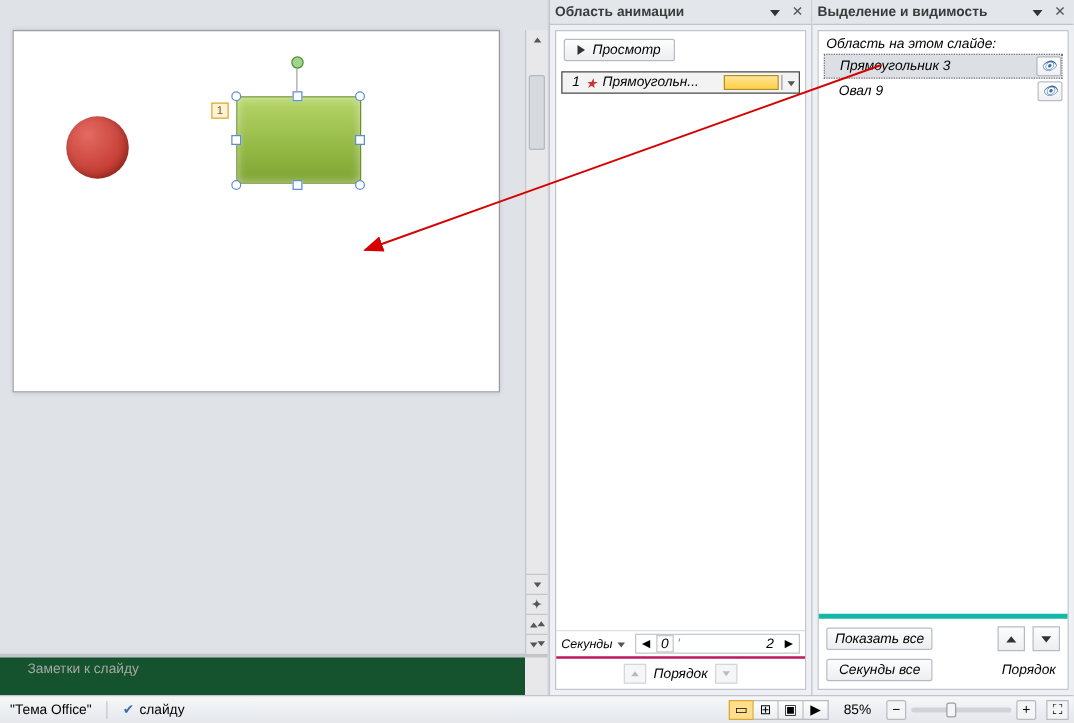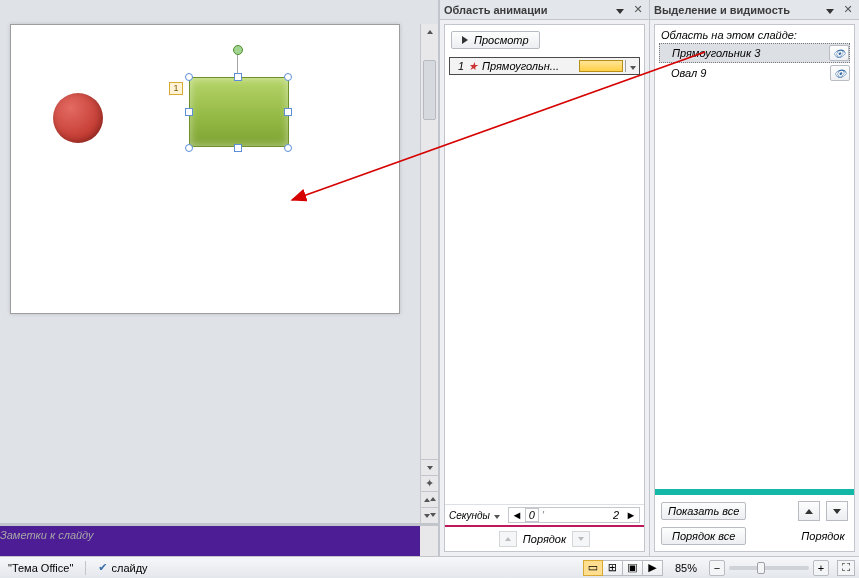--- a/index.html
+++ b/index.html
@@ -18,21 +18,21 @@
 .handle { position:absolute; width:8px; height:8px; background:#fff; border:1px solid #5c8fd6; border-radius:50%; }
 .rot { position:absolute; width:10px; height:10px; background:#a1d490; border:1px solid #4f8f2f; border-radius:50%; left:222px; top:20px;}
 .rot-line{position:absolute; width:1px; height:22px; background:#a5a5a5; left:226px; top:30px;}
 .tag { position:absolute; left:158px; top:57px; width:14px; height:13px; background:#fff3d6; border:1px solid #d9a935; font-size:9px; text-align:center; line-height:11px; color:#7a5a10;}
 
 .vscroll { width: 18px; background:#e8e8ea; border-left:1px solid #c2c5cb; display:flex; flex-direction:column; }
 .vscroll .thumb { margin:2px; height:60px; background:#d6d9de; border:1px solid #b6b9bf; border-radius:2px; margin-top:20px;}
 .vscroll .spacer { flex:1; }
 .vscroll .arrow-btn { height:16px; border-top:1px solid #c2c5cb; display:flex; align-items:center; justify-content:center; color:#555; cursor:pointer;}
 .vscroll .arrow-btn:first-of-type{border-top:none;}
-.notes { height: 33px; border-top: 3px solid #c2c5cb; background:#4c1d95; padding: 3px 0; color:#a7a7a7; font-style: italic; }
+.notes { height: 33px; border-top: 3px solid #c2c5cb; background:#14532d; padding: 3px 22px; color:#a7a7a7; }
 .notes-row { display:flex; }
 .notes-col { flex:1; }
 
 
 .pane { width:210px; border-left:1px solid #c2c5cb; background:#eef0f3; display:flex; flex-direction:column; }
 .pane-header { height:20px; display:flex; align-items:center; padding:0 4px; background:#e3e7ec; border-bottom:1px solid #c2c5cb; gap:4px;}
 .pane-title { flex:1; color:#3b3b3b; font-weight:bold; }
 .pane-header .ico { width:14px; text-align:center; cursor:pointer; color:#555;}
 .pane-body { flex:1; background:#fff; margin:4px; border:1px solid #c2c5cb; display:flex; flex-direction:column; position:relative;font-style:italic;}
 
@@ -58,21 +58,21 @@
 .order-row { display:flex; align-items:center; justify-content:center; gap:6px; height:24px;}
 .order-row .ord-btn { width:18px; height:16px; border:1px solid #d4d6da; background:#f5f6f8; display:flex; align-items:center; justify-content:center; color:#9a9a9a; cursor:default;}
 
 
 .sel-top { padding: 4px 6px 2px 6px; font-size:11px; }
 .sel-list { flex:1; padding: 0 4px; }
 .sel-row { display:flex; align-items:center; height:20px; gap:4px; padding-left:12px; cursor:pointer;}
 .sel-row.selected { background:#dcdfe4; border:1px dotted #7a7a7a; }
 .sel-row .sel-name { flex:1; }
 .eye { width:20px; height:16px; border:1px solid #b9bcc2; background:linear-gradient(#fff,#eef0f3); display:flex; align-items:center; justify-content:center; cursor:pointer; border-radius:2px; color:#3a6ea8; font-size:10px;}
-.sel-bottom { border-top:6px solid #14b8a6; padding:6px; display:grid; grid-template-columns: auto auto; grid-gap:6px 10px; align-items:center; justify-content:space-between;}
+.sel-bottom { border-top:4px solid #14b8a6; padding:6px; display:grid; grid-template-columns: auto auto; grid-gap:6px 10px; align-items:center; justify-content:space-between;}
 .btn { border:1px solid #b8bcc2; background:linear-gradient(#fdfdfd,#eceef1); padding:2px 6px; cursor:pointer; border-radius:2px; min-width:80px; text-align:center;}
 .updown { display:flex; gap:6px;}
 .updown .sq { width:22px; height:20px; border:1px solid #b8bcc2; background:linear-gradient(#fdfdfd,#eceef1); display:flex; align-items:center; justify-content:center; cursor:pointer;}
 
 
 .status { height:22px; border-top:1px solid #c2c5cb; background:linear-gradient(#f6f7f9,#e4e7ec); display:flex; align-items:center; padding:0 4px; gap:8px;}
 .status .seg { display:flex; align-items:center; gap:4px; padding:0 4px; }
 .status .divider{ width:1px; height:14px; background:#c2c5cb; }
 .status .spacer { flex:1; }
 .view-btns { display:flex; }
@@ -218,21 +218,21 @@
         <div class="sel-bottom">
           <div class="btn">Показать все</div>
           <div class="updown">
             <div class="sq">
                 <span class="tri u"></span>
               </div>
             <div class="sq">
                 <span class="tri d"></span>
               </div>
           </div>
-          <div class="btn">Порядок все</div>
+          <div class="btn">Секунды все</div>
           <div style="text-align:center;">Порядок</div>
         </div>
       </div>
     </div>
 
   </div>
 
   <div class="status">
     <div class="seg">
         <span>"Тема Office"</span>

